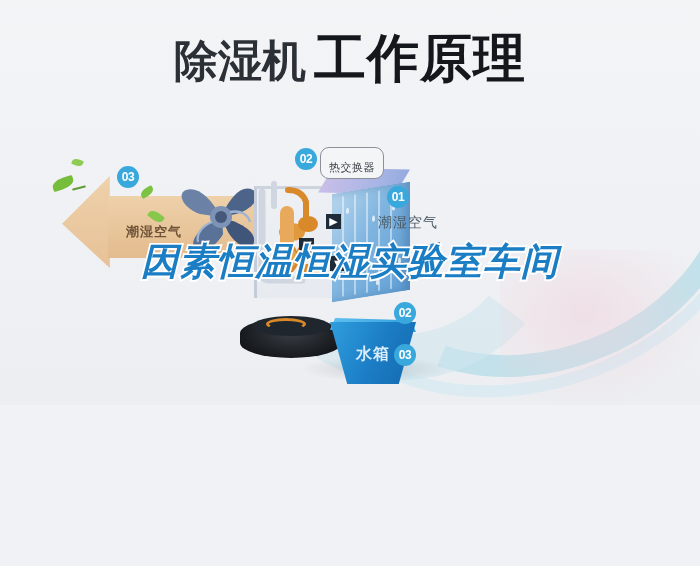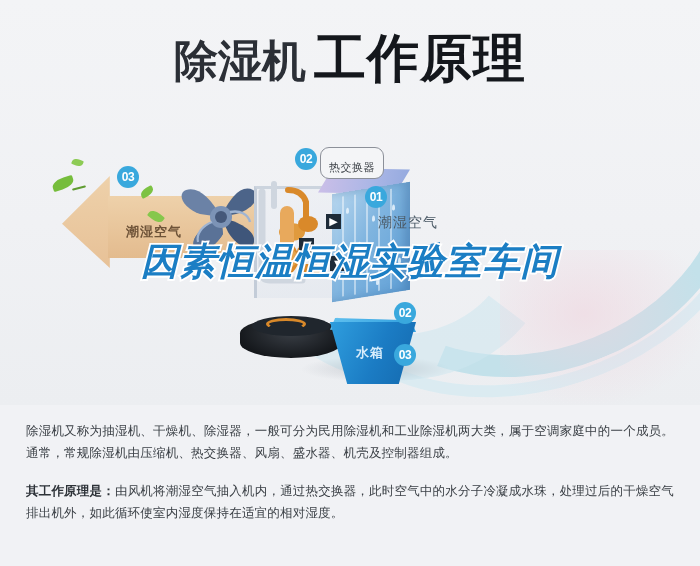--- a/index.html
+++ b/index.html
@@ -128,21 +128,21 @@
     background: #39a8dd;
     color: #ffffff;
     font-size: 12px;
     font-weight: 700;
     line-height: 22px;
     text-align: center;
     letter-spacing: -.5px;
   }
   #badge-03-top { left: 117px; top: 166px; }
   #badge-02-top { left: 295px; top: 148px; }
-  #badge-01     { left: 365px; top: 186px; }
+  #badge-01     { left: 387px; top: 186px; }
 
   
   #bubble {
     position: absolute;
     left: 320px; top: 147px;
     padding: 12px 8px 3px;
     border: 1.6px solid #8c9099;
     border-radius: 9px;
     background: #f4f5f7;
     font-size: 11px;
@@ -266,21 +266,21 @@
   #tank-lip {
     position: absolute;
     left: 330px; top: 318px;
     width: 86px; height: 14px;
     background: linear-gradient(100deg,#5fc0ef 0%, #2f9ede 100%);
     clip-path: polygon(6% 0%, 94% 16%, 100% 100%, 0% 84%);
   }
   #tank-label {
     position: absolute;
     left: 356px; top: 344px;
-    font-size: 13px;
+    font-size: 16px;
     color: #d9edfb;
     letter-spacing: 1px;
     font-weight: 700;
   }
   #tank-shadow {
     position: absolute;
     left: 300px; top: 356px;
     width: 150px; height: 26px;
     background: radial-gradient(ellipse at 50% 50%, rgba(90,100,115,.22), rgba(241,242,245,0) 70%);
   }
@@ -434,18 +434,14 @@
     <div id="tank-label">水箱</div>
 
     <div class="badge" id="badge-02-right">02</div>
     <div class="badge" id="badge-03-right">03</div>
 
     <div id="watermark">
       <span class="wm-line">因素恒温恒湿实验室车间</span>
     </div>
   </div>
 
-  <div id="copy">
-    <p>除湿机又称为抽湿机、干燥机、除湿器，一般可分为民用除湿机和工业除湿机两大类，属于空调家庭中的一个成员。通常，常规除湿机由压缩机、热交换器、风扇、盛水器、机壳及控制器组成。</p>
-    <p class="second"><span class="lead">其工作原理是：</span><span>由风机将潮湿空气抽入机内，通过热交换器，此时空气中的水分子冷凝成水珠，处理过后的干燥空气排出机外，如此循环使室内湿度保持在适宜的相对湿度。</span></p>
-  </div>
 
 </div>
 
 </body></html>

